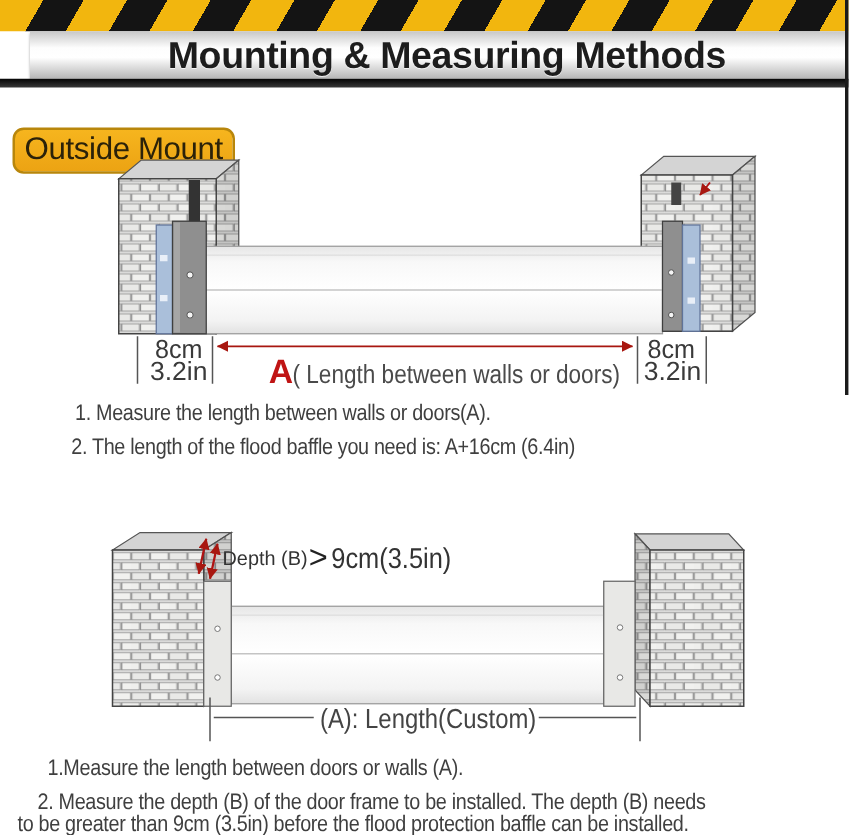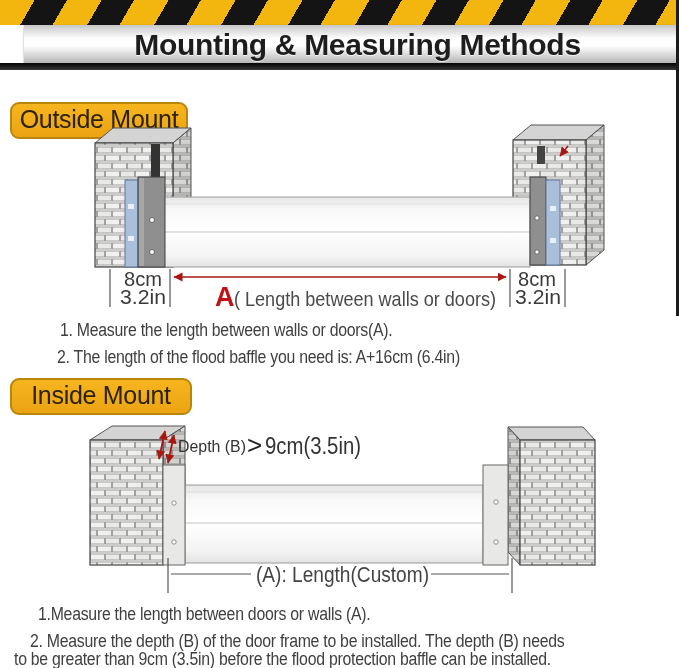--- a/index.html
+++ b/index.html
@@ -144,21 +144,20 @@
     <text x="60" y="182" font-size="21" fill="#3a3a3a" textLength="46" lengthAdjust="spacingAndGlyphs">3.2in</text>
     <text x="458" y="164" font-size="21" fill="#3a3a3a" textLength="38" lengthAdjust="spacingAndGlyphs">8cm</text>
     <text x="455" y="182" font-size="21" fill="#3a3a3a" textLength="46" lengthAdjust="spacingAndGlyphs">3.2in</text>
     <text x="155" y="184" font-size="27" font-weight="bold" fill="#C01414">A</text>
     <text x="174" y="184" font-size="21" fill="#4a4a4a" textLength="262" lengthAdjust="spacingAndGlyphs">( Length between walls or doors)</text>
   </svg>
 
   <div class="step out-step-1">1. Measure the length between walls or doors(A).</div>
   <div class="step out-step-2">2. The length of the flood baffle you need is: A+16cm (6.4in)</div>
 
-  <div class="badge badge-inside">Inside Mount</div>
 
   <svg class="svg-inside" viewBox="0 0 540 175">
 
     <g>
       <polygon points="15,15 88,15 110,1 37,1" fill="#d4d4d4" stroke="#555" stroke-width="1"></polygon>
       <polygon points="88,15 110,1 110,126 88,140" fill="url(#brick)" stroke="#555" stroke-width="1"></polygon>
       <polygon points="88,15 110,1 110,126 88,140" fill="rgba(0,0,0,0.10)"></polygon>
       <rect x="15" y="15" width="73" height="125" fill="url(#brick)" stroke="#444" stroke-width="1.2"></rect>
     </g>
 

